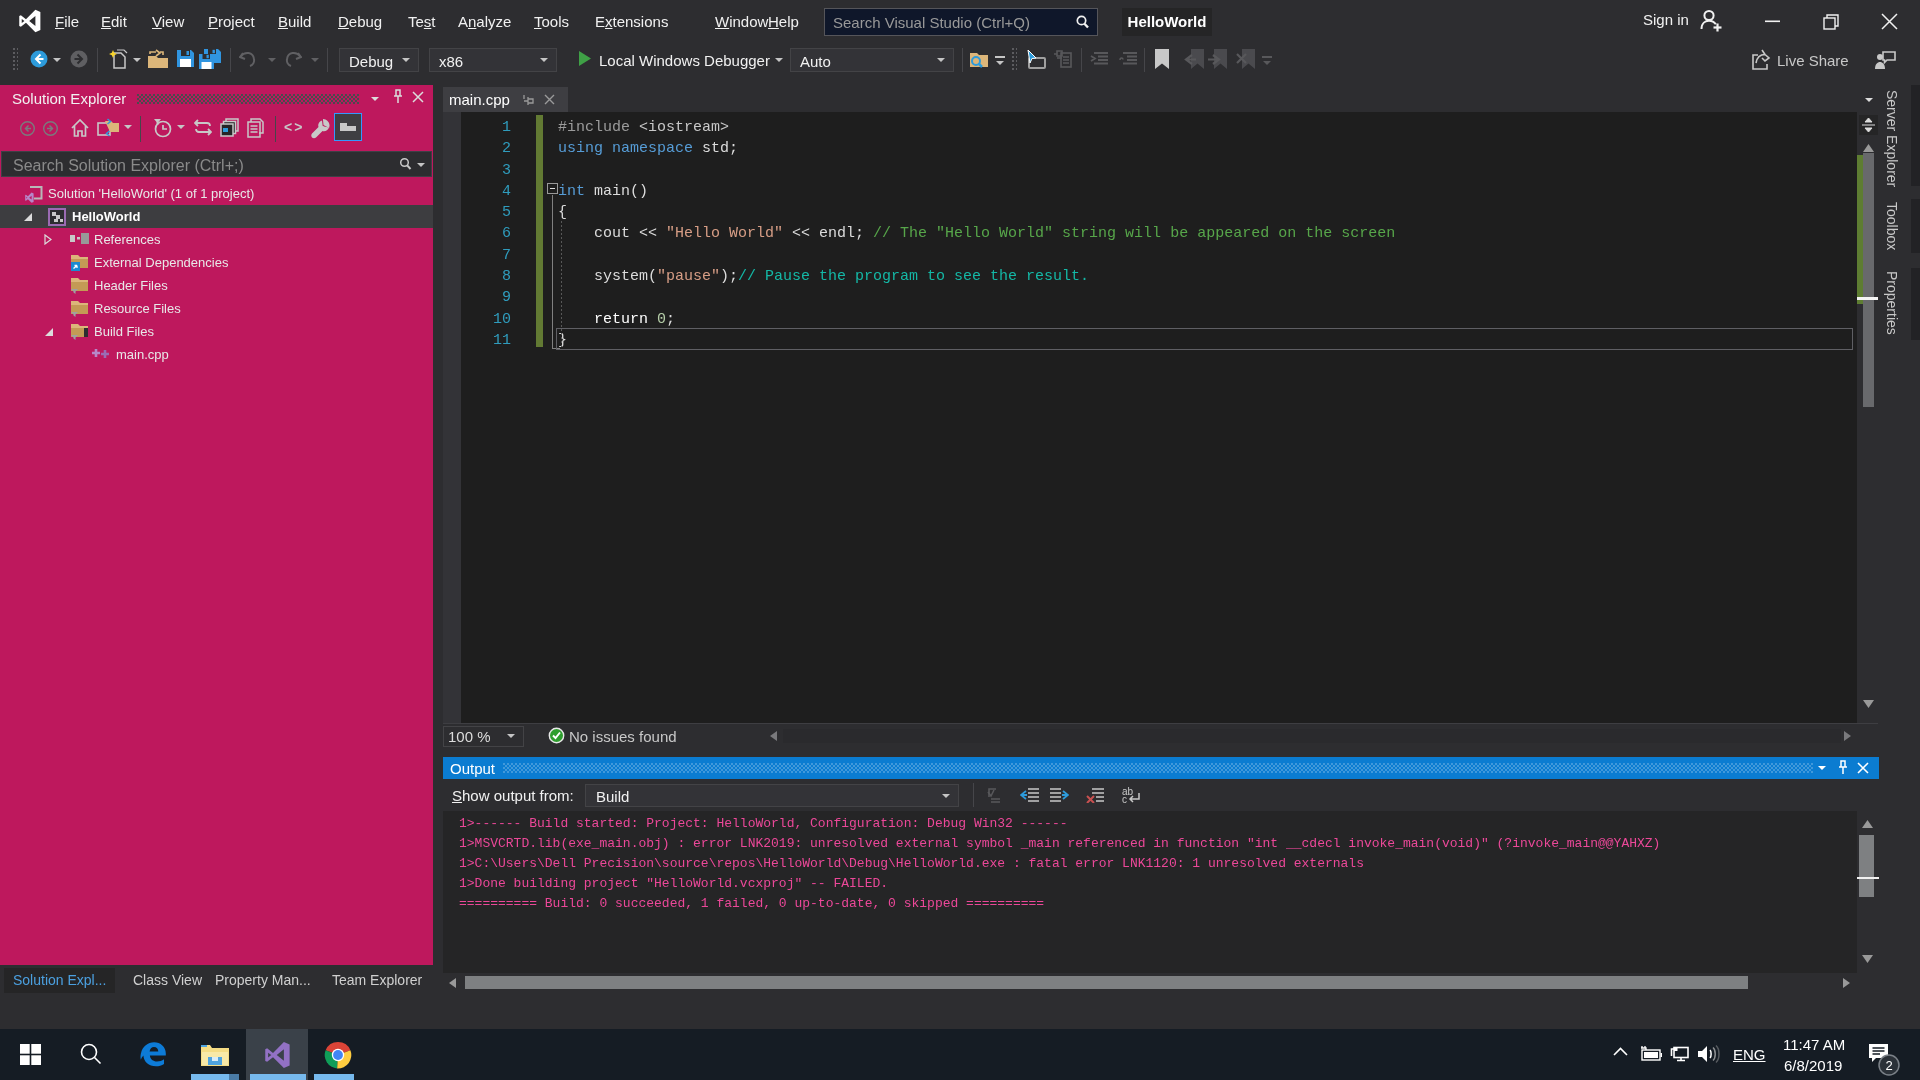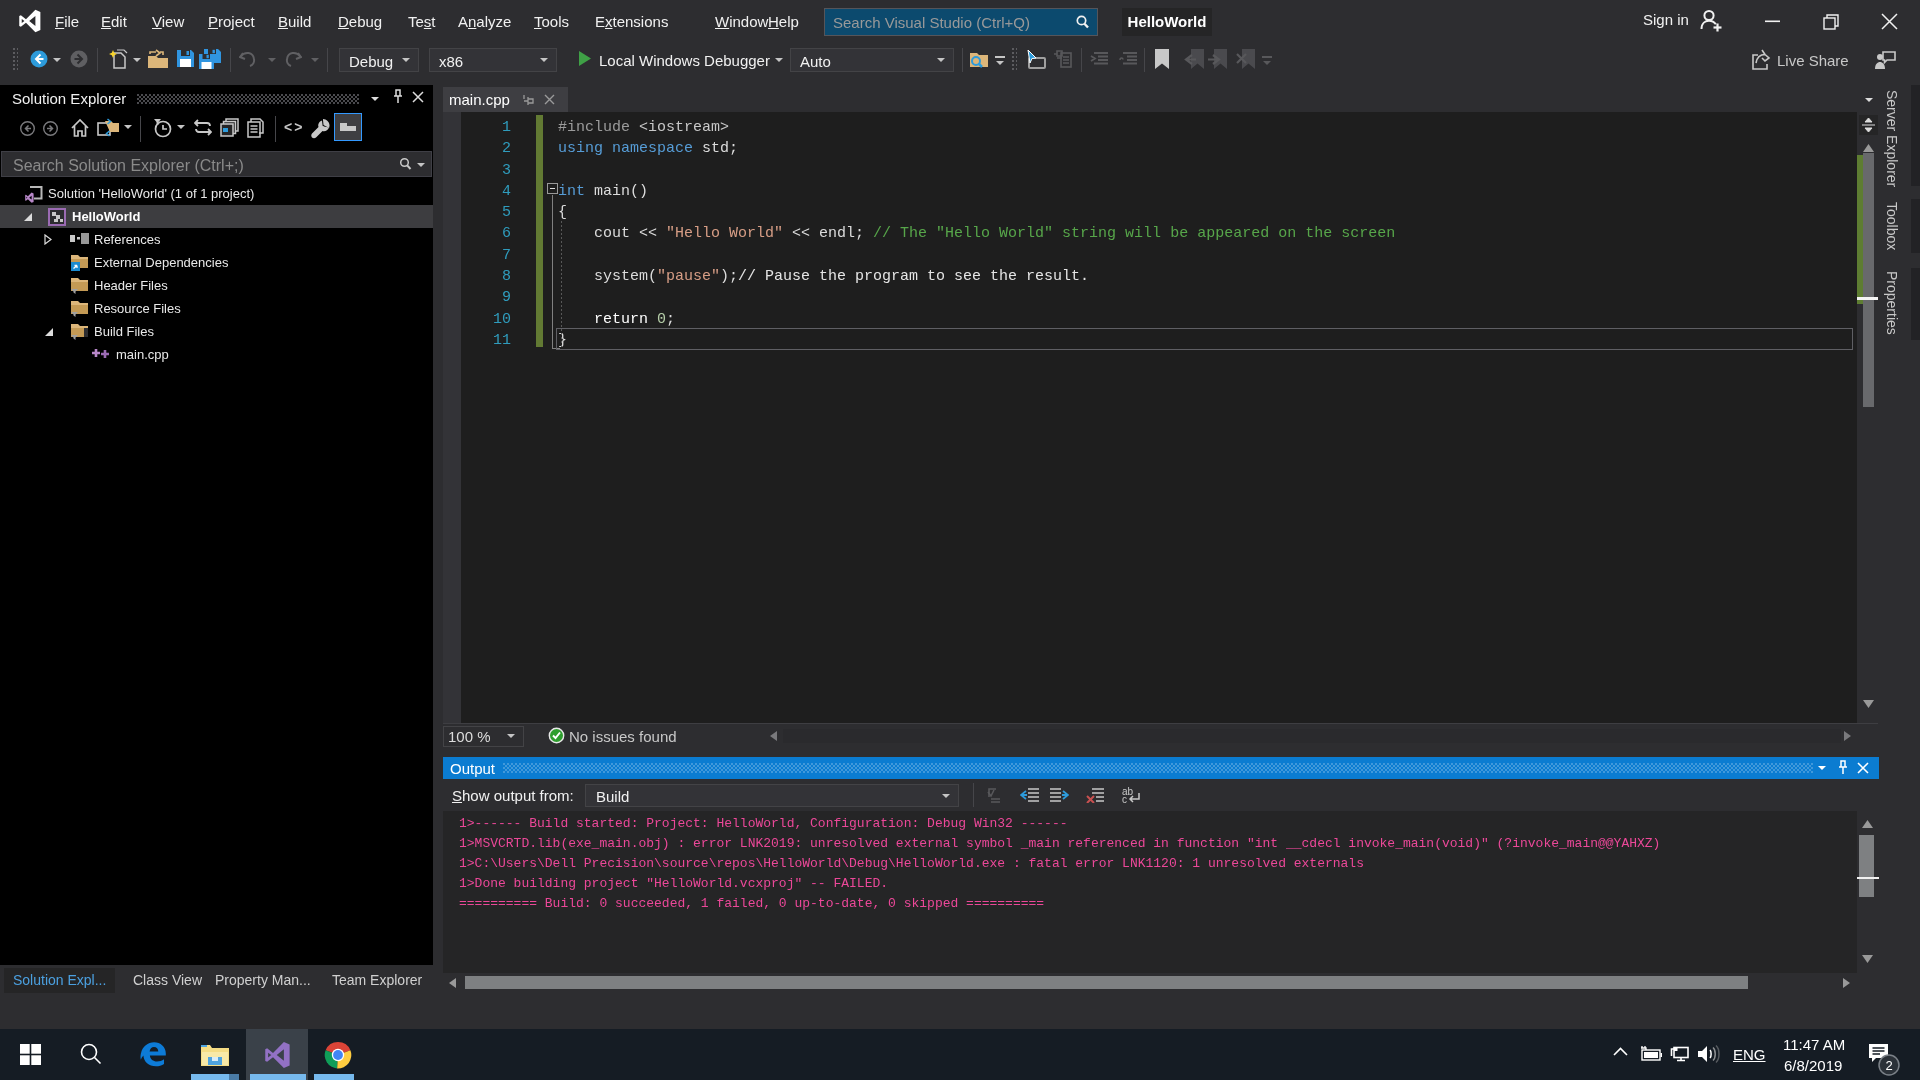--- a/index.html
+++ b/index.html
@@ -31,21 +31,21 @@
         <span class="abs" style="left:278px;"><u>B</u>uild</span>
         <span class="abs" style="left:338px;"><u>D</u>ebug</span>
         <span class="abs" style="left:408px;">Te<u>s</u>t</span>
         <span class="abs" style="left:458px;">A<u>n</u>alyze</span>
         <span class="abs" style="left:534px;"><u>T</u>ools</span>
         <span class="abs" style="left:595px;">E<u>x</u>tensions</span>
         <span class="abs" style="left:687px;margin-left:28px;"><u>W</u>indow</span>
         <span class="abs" style="left:768px;"><u>H</u>elp</span>
     </div>
 
-    <div class="abs" style="left:824px;top:8px;width:274px;height:28px;background:#0c4a6e;border:1px solid #55555a;">
+    <div class="abs" style="left:824px;top:8px;width:274px;height:28px;background:#0f172a;border:1px solid #55555a;">
       <span class="abs" style="left:8px;top:5px;font-size:15px;color:#999999;">Search Visual Studio (Ctrl+Q)</span>
       <svg class="abs" style="right:6px;top:5px;" width="17" height="17" viewBox="0 0 17 17">
           <circle cx="7.5" cy="6.5" r="4.2" fill="none" stroke="#f1f1f1" stroke-width="1.7"></circle>
           <line x1="10.5" y1="9.7" x2="14" y2="13.5" stroke="#f1f1f1" stroke-width="2.4"></line>
         </svg>
     </div>
 
     <div class="abs" style="left:1122px;top:8px;width:90px;height:28px;background:#252526;color:#ffffff;font-size:15px;font-weight:bold;text-align:center;line-height:27px;">HelloWorld</div>
 
     <div class="abs" style="left:1643px;top:11px;font-size:15px;color:#f1f1f1;">Sign in</div>
@@ -204,21 +204,21 @@
     </svg>
     <div class="abs" style="left:1777px;top:12px;font-size:15px;color:#c8c8c8;">Live Share</div>
 
     <svg class="abs" style="left:1874px;top:9px;" width="22" height="22" viewBox="0 0 22 22">
       <circle cx="6" cy="8" r="3" fill="#c8c8c8"></circle>
       <path d="M1 20 C1 15 3.5 13 6 13 C8.5 13 11 15 11 20 Z" fill="#c8c8c8"></path>
       <path d="M9 3 H21 V11 H13 L10.5 13.5 V11 H9 Z" fill="none" stroke="#c8c8c8" stroke-width="1.6"></path>
     </svg>
   </div>
 
-  <div class="abs" id="solexp" style="left:0;top:85px;width:433px;height:880px;background:#000000;">
+  <div class="abs" id="solexp" style="left:0;top:85px;width:433px;height:880px;background:#be185d;">
 
     <div class="abs" style="left:12px;top:5px;font-size:15px;color:#f1f1f1;">Solution Explorer</div>
     <div class="abs" style="left:137px;top:9px;width:222px;height:10px;background-image:radial-gradient(circle at 1px 1px, #4a4a4e 0.9px, transparent 1px),radial-gradient(circle at 1px 1px, #4a4a4e 0.9px, transparent 1px);background-size:4px 4px,4px 4px;background-position:0 0,2px 2px;"></div>
     <div class="abs caret-down" style="left:371px;top:12px;border-top-color:#dcdcdc;"></div>
     <svg class="abs" style="left:392px;top:4px;" width="12" height="16" viewBox="0 0 12 16">
         <path d="M4 1 H8 V7 H4 Z M2 7 H10 M6 7 V14" stroke="#dcdcdc" stroke-width="1.5" fill="none"></path>
       </svg>
     <svg class="abs" style="left:412px;top:6px;" width="12" height="12" viewBox="0 0 12 12">
         <path d="M1 1 L11 11 M11 1 L1 11" stroke="#dcdcdc" stroke-width="1.5"></path>
       </svg>
@@ -402,21 +402,21 @@
 
     <div class="abs" style="left:93px;top:3px;width:7px;height:232px;background:#627a33;"></div>
 
     <div id="code" class="abs mono" style="left: 115px; top: 5px; font-size: 15px; line-height: 21.3px; color: rgb(220, 220, 220); white-space: pre;"><span style="color:#9b9b9b">#include </span><span style="color:#c8c8c8">&lt;iostream&gt;</span>
 <span style="color:#569cd6">using namespace </span>std;
 
 <span style="color:#569cd6">int </span>main()
 {
     cout &lt;&lt; <span style="color:#d69d85">"Hello World"</span> &lt;&lt; endl; <span style="color:#57a64a">// The "Hello World" string will be appeared on the screen</span>
 
-    system(<span style="color:#d69d85">"pause"</span>);<span style="color:#e5e5e5">// Pause the program to see the result.</span>
+    system(<span style="color:#d69d85">"pause"</span>);<span style="color:#14b8a6">// Pause the program to see the result.</span>
 
     <span style="color:#ffffff">return </span><span style="color:#b5cea8">0</span>;
 }</div>
 
     <div class="abs" style="left:104px;top:71px;width:11px;height:11px;border:1px solid #999999;background:#1e1e1e;">
       <div class="abs" style="left:2px;top:4px;width:5px;height:1px;background:#dcdcdc;"></div>
     </div>
 
     <div class="abs" style="left:109px;top:83px;width:1px;height:153px;background:#808080;"></div>
     <div class="abs" style="left:109px;top:236px;width:8px;height:1px;background:#808080;"></div>

